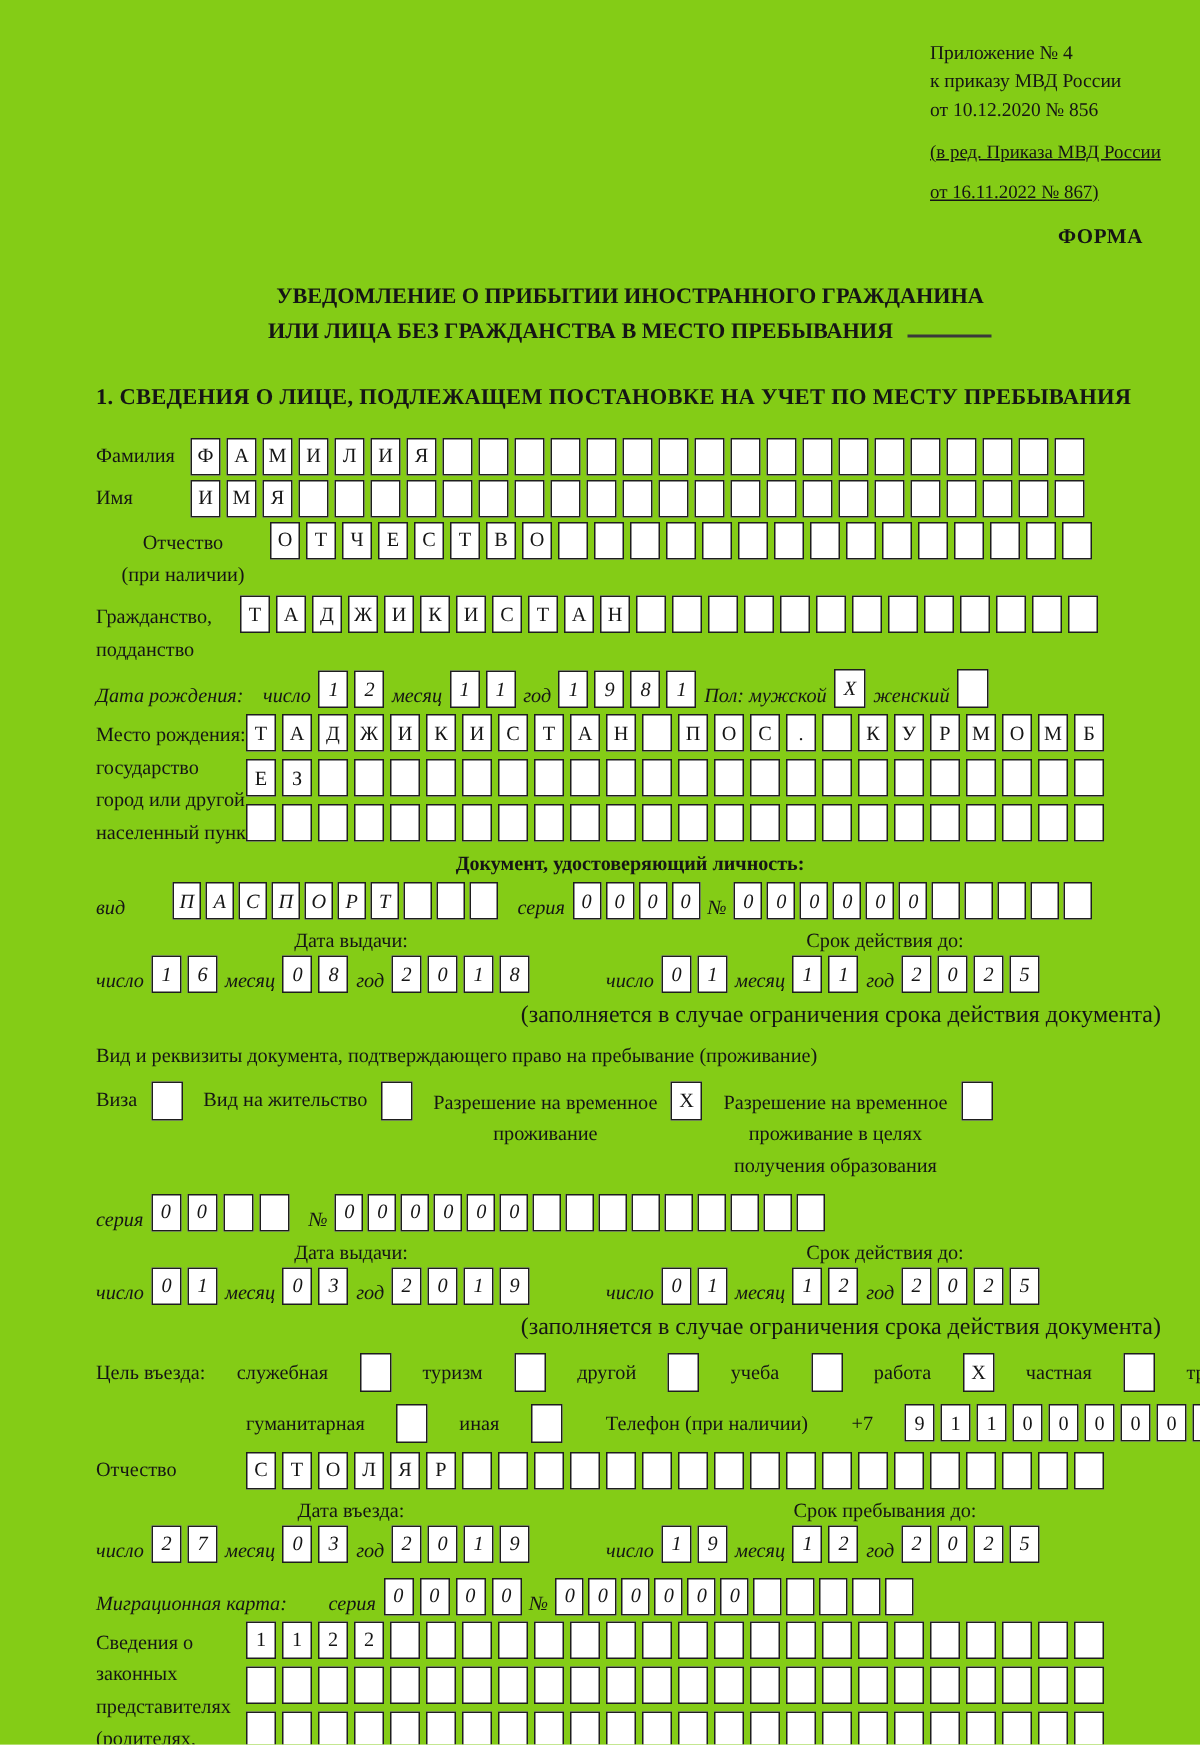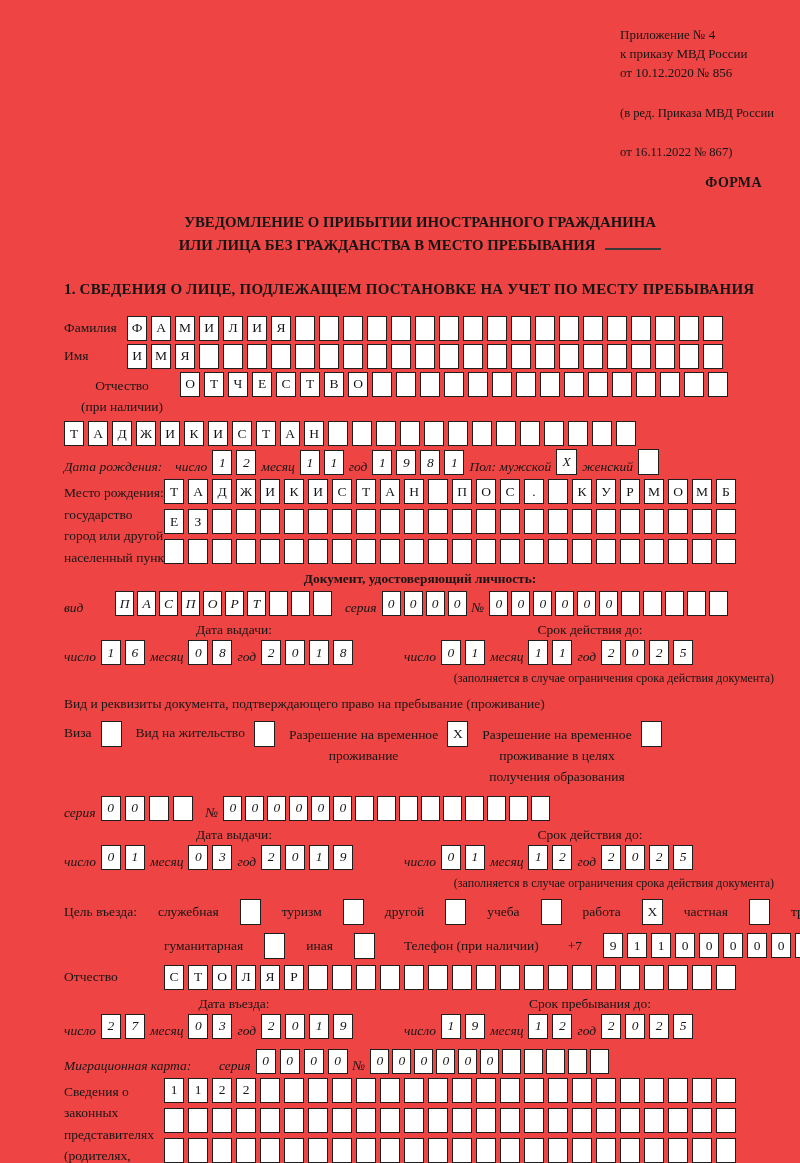--- a/index.html
+++ b/index.html
@@ -1,24 +1,24 @@
 <!DOCTYPE html>
 <html><head>
 <meta charset="utf-8">
 <style>
   * { box-sizing: border-box; }
   body { margin: 0; background: #ffffff; }
   .page {
-    width: 800px; height: 1163px; background: #ef4444; color: #151515;
+    width: 800px; height: 1163px; background: #84cc16; color: #151515;
     font-family: "Liberation Serif", "DejaVu Serif", serif;
     font-size: 13.5px; padding: 26px 24px 10px 64px; overflow: hidden;
   }
   
   .hdr { margin-left: 556px; line-height: 1.45; font-size: 13px; }
-  .hdr .sub { margin-top: 21px; font-size: 12.6px; }
+  .hdr .sub { margin-top: 9px; font-size: 12.6px; text-decoration: underline; }
   .forma { text-align: right; padding-right: 14px; font-weight: 700; font-size: 14px; margin-top: 14px; letter-spacing: .4px; }
   
   .title { text-align: center; font-weight: 700; font-size: 14.8px; line-height: 1.55; margin-top: 20px; }
   .uline { display: inline-block; width: 56px; border-bottom: 2.5px solid #3a3a3a; height: 0.9em; margin-left: 10px; }
   .sec1 { font-weight: 700; font-size: 15px; margin-top: 24px; margin-bottom: 18px; letter-spacing: .2px; }
   
   .cells { display: inline-flex; gap: 4px; flex-shrink: 0; }
   .cell {
     width: 20px; height: 25px; border: 1.6px solid #1e1e1e; background: #fff;
     display: inline-flex; align-items: center; justify-content: center;
@@ -39,21 +39,21 @@
   .block2 { display: flex; margin-bottom: 2px; }
   .bp-lbl { width: 100px; line-height: 21.5px; padding-top: 3px; flex-shrink: 0; white-space: nowrap; }
   .stack { display: flex; flex-direction: column; gap: 5px; }
   
   .cstitle { text-align: center; font-weight: 700; font-size: 13.4px; margin: 3px 0 4px 0; }
   
   .dpair { display: flex; margin-top: 6px; }
   .dp-l { width: 340px; flex-shrink: 0; }
   .dp-r { flex: 1; }
   .dp-t { text-align: center; margin-bottom: 2px; }
-  .note { text-align: right; font-size: 12px; margin-top: 2px; margin-bottom: 2px; padding-right: 2px; }
+  .note { text-align: right; font-size: 16px; margin-top: 2px; margin-bottom: 2px; padding-right: 2px; }
   .intro { line-height: 1.85; margin-top: 6px; }
   
   .opts { display: flex; align-items: flex-start; gap: 14px; margin-top: 4px; margin-bottom: 8px; }
   .opt { display: flex; align-items: flex-start; gap: 9px; }
   .opt .olbl { padding-top: 4px; }
   .opt .center { text-align: center; line-height: 1.55; padding-top: 4px; }
   
   .goal { display: flex; align-items: center; gap: 21px; margin-top: 8px; margin-bottom: 2px; flex-wrap: nowrap; }
   .goal .t { flex-shrink: 0; }
   .indent { margin-left: 100px; }
@@ -170,20 +170,24 @@
         <span class="cell"></span>
         <span class="cell"></span>
         <span class="cell"></span>
         <span class="cell"></span>
         <span class="cell"></span>
         <span class="cell"></span>
       </span>
   </div>
 
   <div class="frow">
+    <span class="lblcol w-cit">
+      <span>Гражданство,</span>
+      <span>подданство</span>
+    </span>
     <span class="cells">
         <span class="cell">Т</span>
         <span class="cell">А</span>
         <span class="cell">Д</span>
         <span class="cell">Ж</span>
         <span class="cell">И</span>
         <span class="cell">К</span>
         <span class="cell">И</span>
         <span class="cell">С</span>
         <span class="cell">Т</span>

